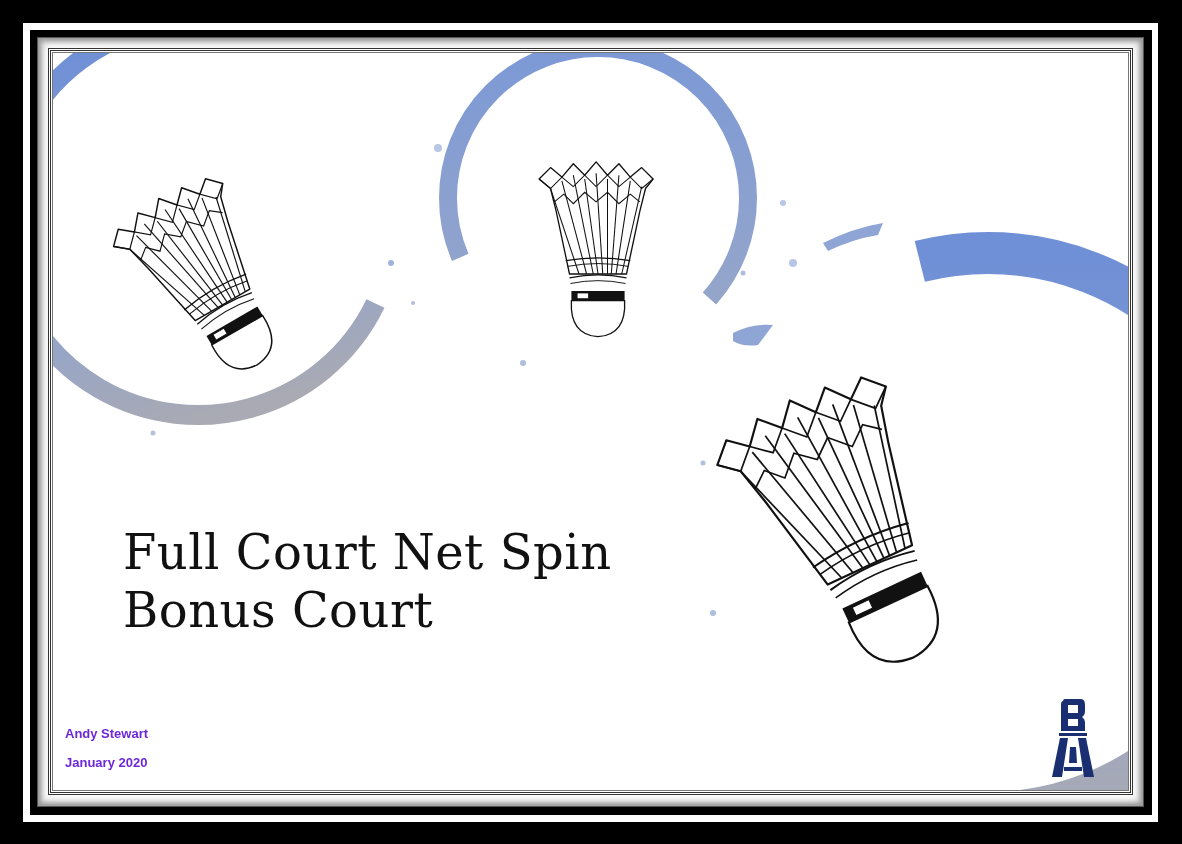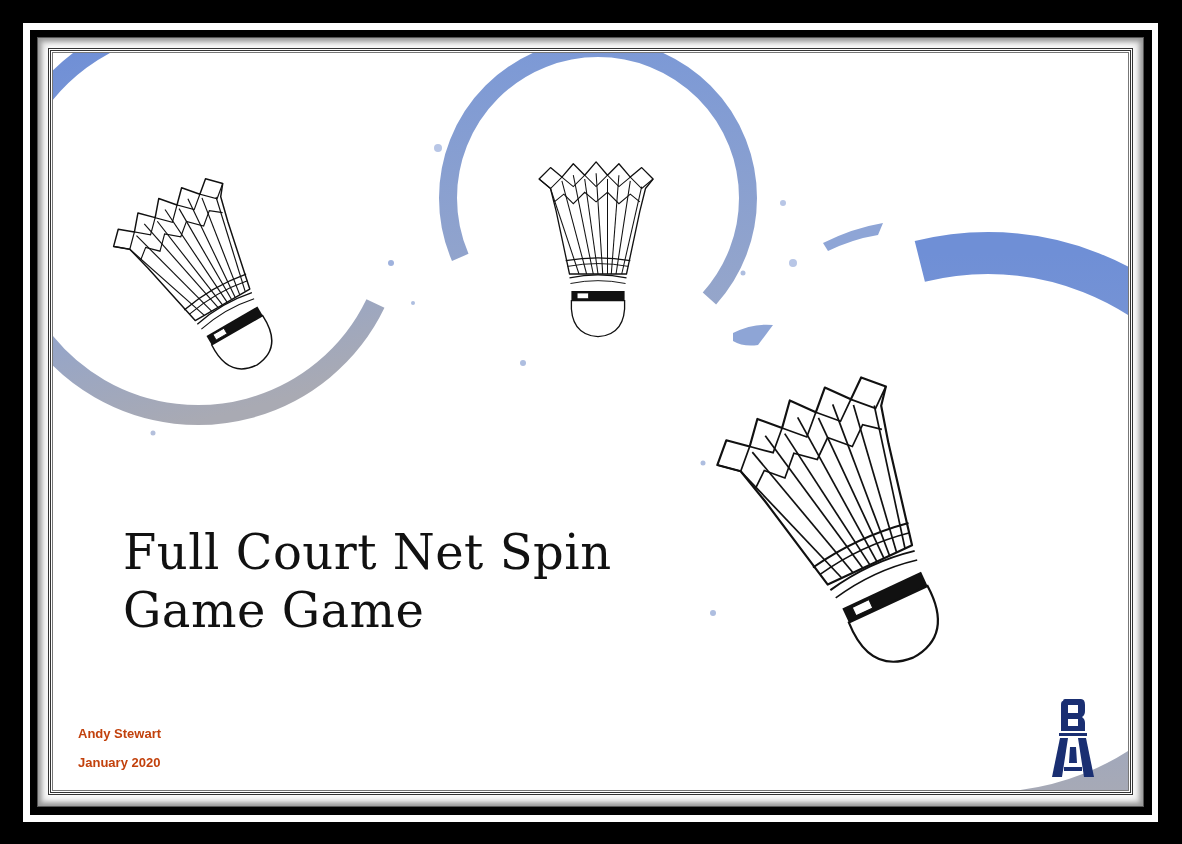--- a/index.html
+++ b/index.html
@@ -26,23 +26,23 @@
     }
     .slide svg.art { position: absolute; left: 0; top: 0; }
     .title {
       position: absolute; left: 70px; top: 470px;
       font-family: "DejaVu Serif", "Liberation Serif", serif;
       font-size: 48px; line-height: 58px; color: #111;
       letter-spacing: 0.5px;
     }
     .title div { white-space: nowrap; }
     .author, .date {
-      position: absolute; left: 25px;
+      position: absolute; left: 12px;
       font-family: "Liberation Sans", sans-serif;
-      font-weight: bold; font-size: 13px; color: #c2410c;
+      font-weight: bold; font-size: 13px; color: #6d28d9;
     }
     .author { top: 673px; }
     .date { top: 702px; }
     .logo { position: absolute; left: 998px; top: 646px; width: 44px; height: 80px; }
   </style>
 </head>
 <body>
 
 <div class="layer outer-black"></div>
 <div class="layer white-rule"></div>
@@ -121,21 +121,21 @@
     <g transform="translate(545,240) scale(0.95)">
       <use href="#shuttle"></use>
     </g>
     <g transform="translate(830,540) rotate(-25) scale(1.55)">
       <use href="#shuttle"></use>
     </g>
   </svg>
 
   <div class="title">
     <div>Full Court Net Spin</div>
-    <div>Game Game</div>
+    <div>Bonus Court</div>
   </div>
 
   <div class="author">Andy Stewart</div>
   <div class="date">January 2020</div>
 
   <svg class="logo" viewBox="0 0 44 80">
     <g fill="#1a2f72">
 
       <path d="M12,2 Q12,0 14,0 L30,0 Q34,0 34,6 L34,12 Q34,16 31,18 Q34,20 34,24 L34,32 L10,32 L10,6 Q10,2 12,2 Z M17,6 L17,14 L27,14 L27,6 Z M17,20 L17,27 L27,27 L27,20 Z" fill-rule="evenodd"></path>
       <rect x="8" y="34" width="28" height="3"></rect>

